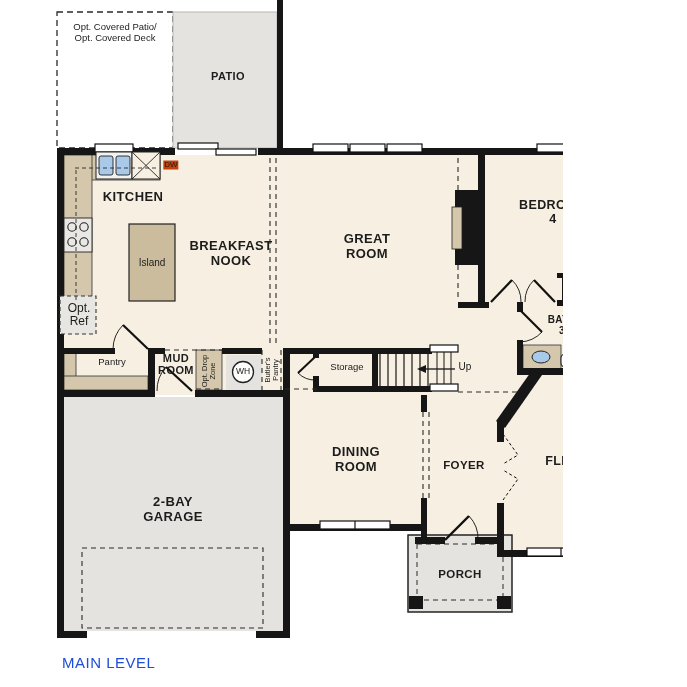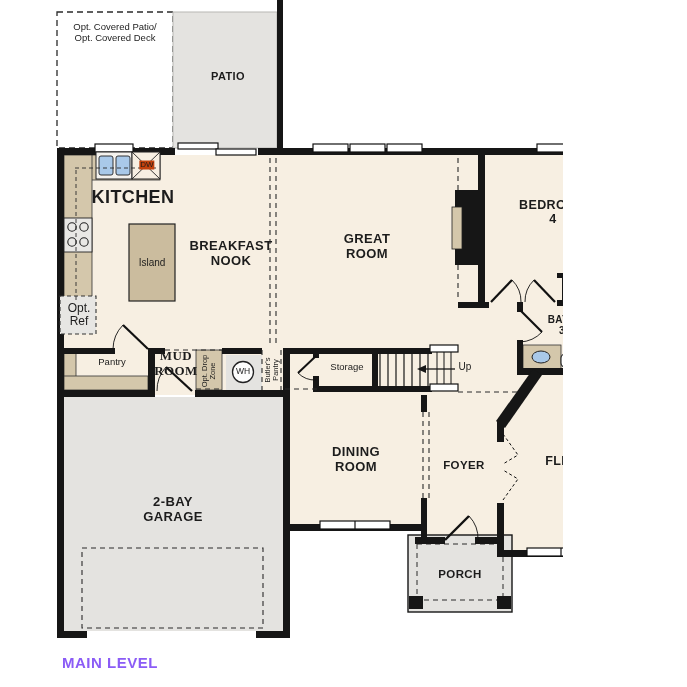--- a/index.html
+++ b/index.html
@@ -7,24 +7,24 @@
     position:relative; width:563px; height:687px; background:#ffffff;
     font-family:"Liberation Sans", sans-serif; overflow:hidden;
   }
   .plan svg { position:absolute; left:0; top:0; }
   .lbl {
     position:absolute; transform:translate(-50%,-50%);
     white-space:pre-line; text-align:center; color:#1c1c1c; line-height:1.12;
   }
   .lbl.b { font-weight:bold; letter-spacing:.4px; }
   .lbl.vert { transform:translate(-50%,-50%) rotate(-90deg); line-height:1.05; }
-  .lbl.bg { background:#c2410c; padding:0 1px; }
+  .lbl.bg { background:#c2410c; padding:0 1px;margin-left:24px; }
   .title {
     position:absolute; transform:translate(0,-50%);
-    font-weight:bold; letter-spacing:.5px; color:#8b5cf6;
+    font-weight:normal; letter-spacing:.5px; color:#1d4ed8;
   }
 </style>
 </head>
 <body>
 
 <div class="plan">
 <svg width="687" height="687" viewBox="0 0 687 687">
 
   <g>
     <rect x="57" y="12" width="116" height="136" fill="none" stroke="#2a2a2a" stroke-width="1.3" stroke-dasharray="6,4"></rect>
@@ -219,33 +219,33 @@
     <line x1="566" y1="290" x2="621" y2="290" stroke-dasharray="4,3"></line>
     <path d="M75,168 H158" stroke-dasharray="4,3" stroke-width="0.9"></path>
     <path d="M76,170 V303" stroke-dasharray="4,3" stroke-width="0.9"></path>
     <rect x="82" y="548" width="181" height="80"></rect>
   </g>
 </svg>
 
   <div class="lbl" style="left:115px;top:33px;font-size:9.5px;">Opt. Covered Patio/
 Opt. Covered Deck</div>
   <div class="lbl b" style="left:228px;top:76px;font-size:11px;">PATIO</div>
-  <div class="lbl b" style="left:133px;top:197px;font-size:18px;">KITCHEN</div>
+  <div class="lbl b" style="left:133px;top:197px;font-size:13px;">KITCHEN</div>
   <div class="lbl bg" style="left:147px;top:165px;font-size:8px;">DW</div>
   <div class="lbl" style="left:152px;top:263px;font-size:10px;">Island</div>
   <div class="lbl" style="left:79px;top:315px;font-size:12px;">Opt.
 Ref</div>
   <div class="lbl b" style="left:219px;top:254px;font-size:13px;margin-left:12px;">BREAKFAST
 NOOK</div>
   <div class="lbl b" style="left:367px;top:247px;font-size:13px;">GREAT
 ROOM</div>
   <div class="lbl b" style="left:553px;top:212px;font-size:12.5px;">BEDROOM 4</div>
   <div class="lbl b" style="left:562px;top:325px;font-size:10px;">BATH 3</div>
   <div class="lbl" style="left:112px;top:362px;font-size:9.5px;">Pantry</div>
-  <div class="lbl b" style="left:176px;top:364px;font-size:13px;font-family:Liberation Serif, serif;">MUD
+  <div class="lbl b" style="left:176px;top:364px;font-size:11px;">MUD
 ROOM</div>
   <div class="lbl vert" style="left:209px;top:371px;font-size:7.5px;">Opt. Drop
 Zone</div>
   <div class="lbl" style="left:243px;top:372px;font-size:8.5px;">WH</div>
   <div class="lbl vert" style="left:272px;top:370px;font-size:7.5px;">Butler's
 Pantry</div>
   <div class="lbl" style="left:347px;top:367px;font-size:9.5px;">Storage</div>
   <div class="lbl" style="left:465px;top:367px;font-size:10px;">Up</div>
   <div class="lbl b" style="left:173px;top:510px;font-size:13px;">2-BAY
 GARAGE</div>

